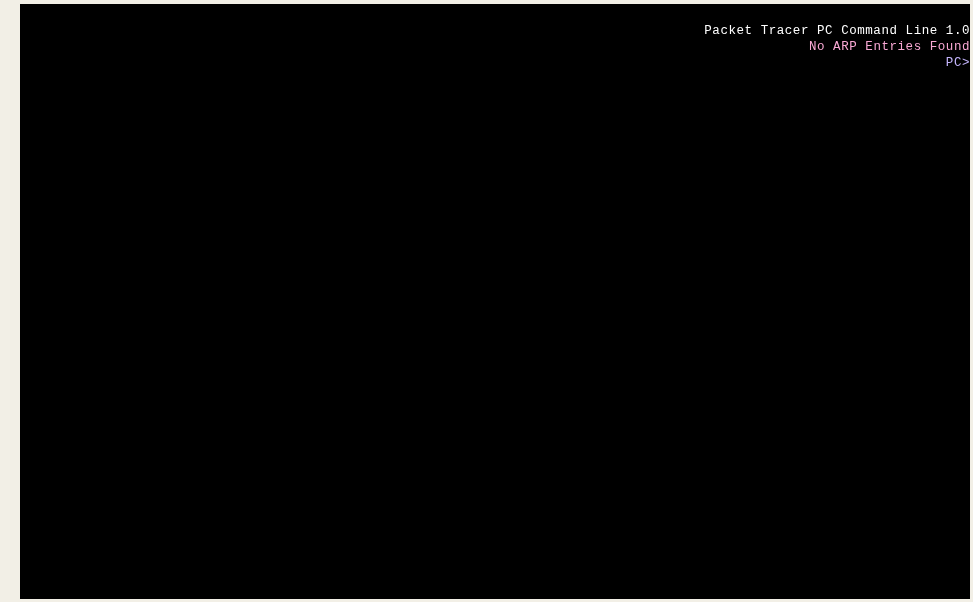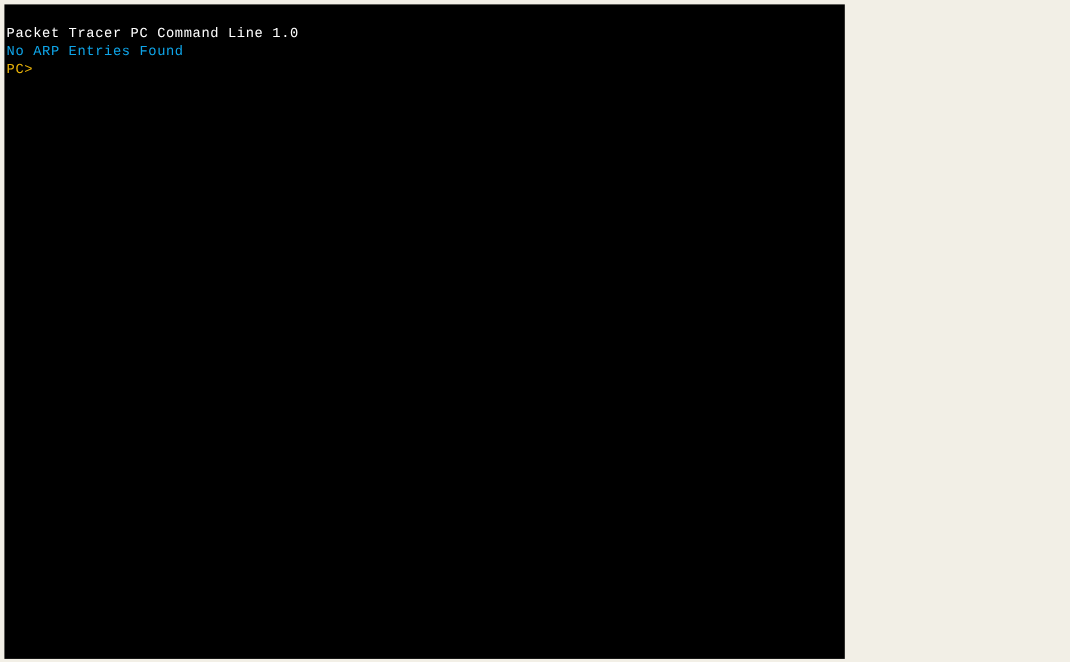--- a/index.html
+++ b/index.html
@@ -18,27 +18,28 @@
   #app-root {
     position: relative;
     width: 973px;
     height: 602px;
     background: #f2efe6;
   }
 
   
   #terminal-window {
     position: absolute;
-    left: 4px;
+    left: 20px;
     top: 4px;
-    width: 764px;
+    width: 950px;
     height: 595px;
     background: #000000;
     overflow: hidden;
     cursor: text;
+    text-align: right;
   }
 
   #terminal-output {
     position: absolute;
     left: 2px;
     top: 19px;
     right: 0;
     margin: 0;
     padding: 0;
     list-style: none;
@@ -62,21 +63,21 @@
 
 <div id="app-root" style="background: rgb(242, 239, 230);">
 
   <div id="terminal-window" style="background: rgb(0, 0, 0);">
 
     <div id="terminal-output">
 
       <span class="terminal-line" style="color: rgb(255, 255, 255);">Packet Tracer PC Command Line 1.0</span>
 
 
-      <span class="terminal-line" style="color: #0ea5e9;">No ARP Entries Found</span>
+      <span class="terminal-line" style="color: #f9a8d4;">No ARP Entries Found</span>
 
-      <span class="terminal-line" style="color: #eab308;">PC&gt;</span>
+      <span class="terminal-line" style="color: #c4b5fd;">PC&gt;</span>
 
     </div>
 
   </div>
 
 </div>
 
 </body></html>

